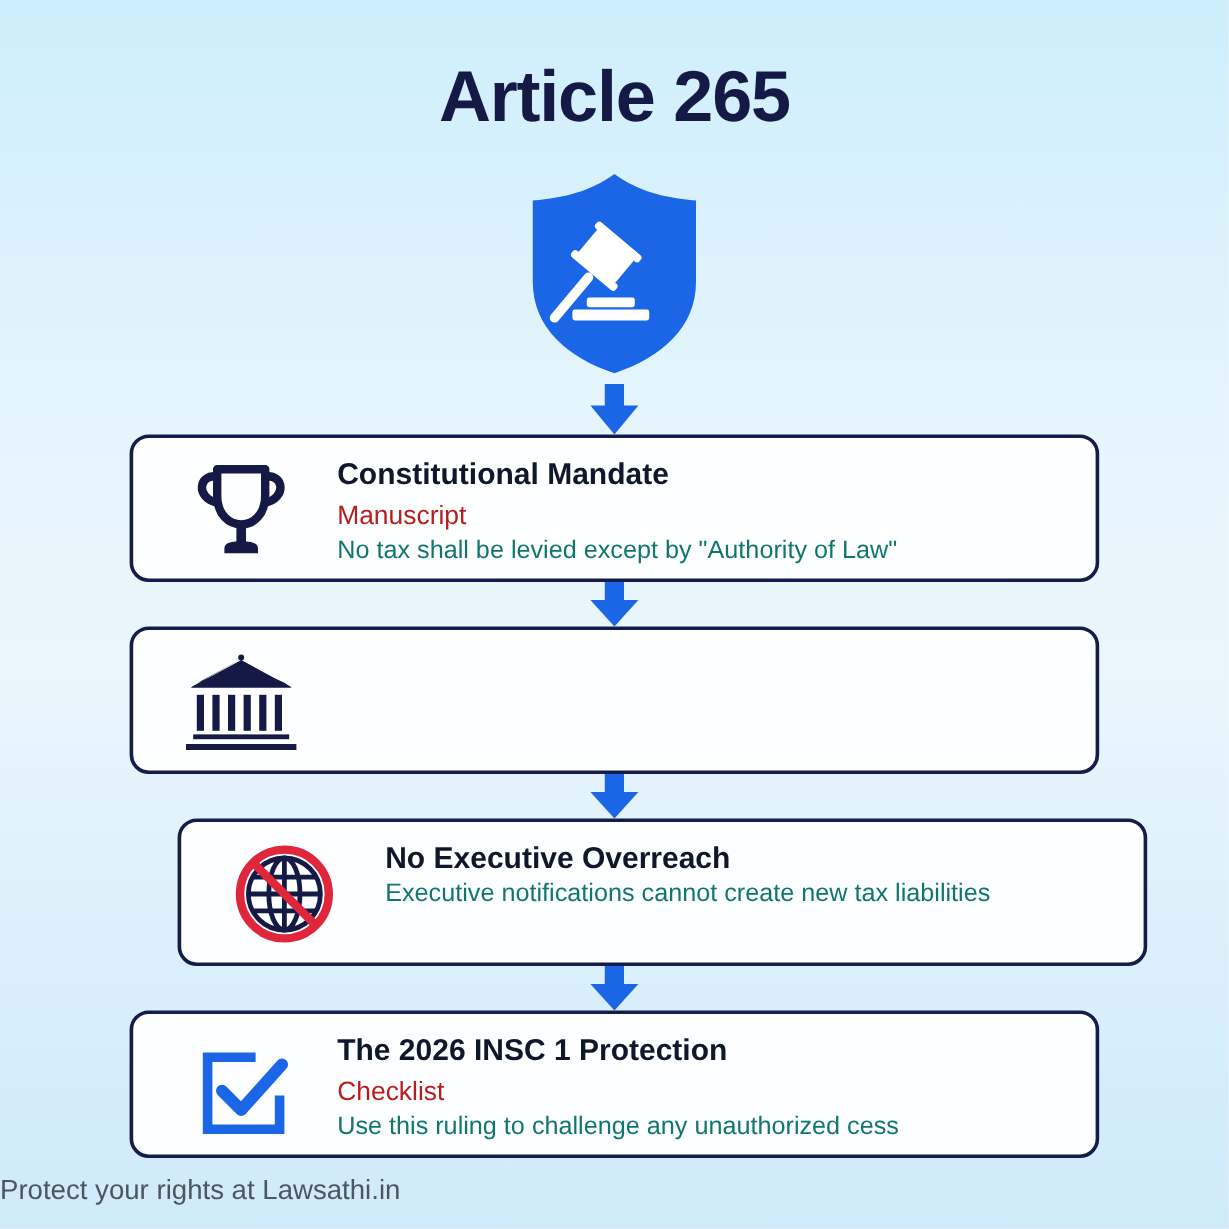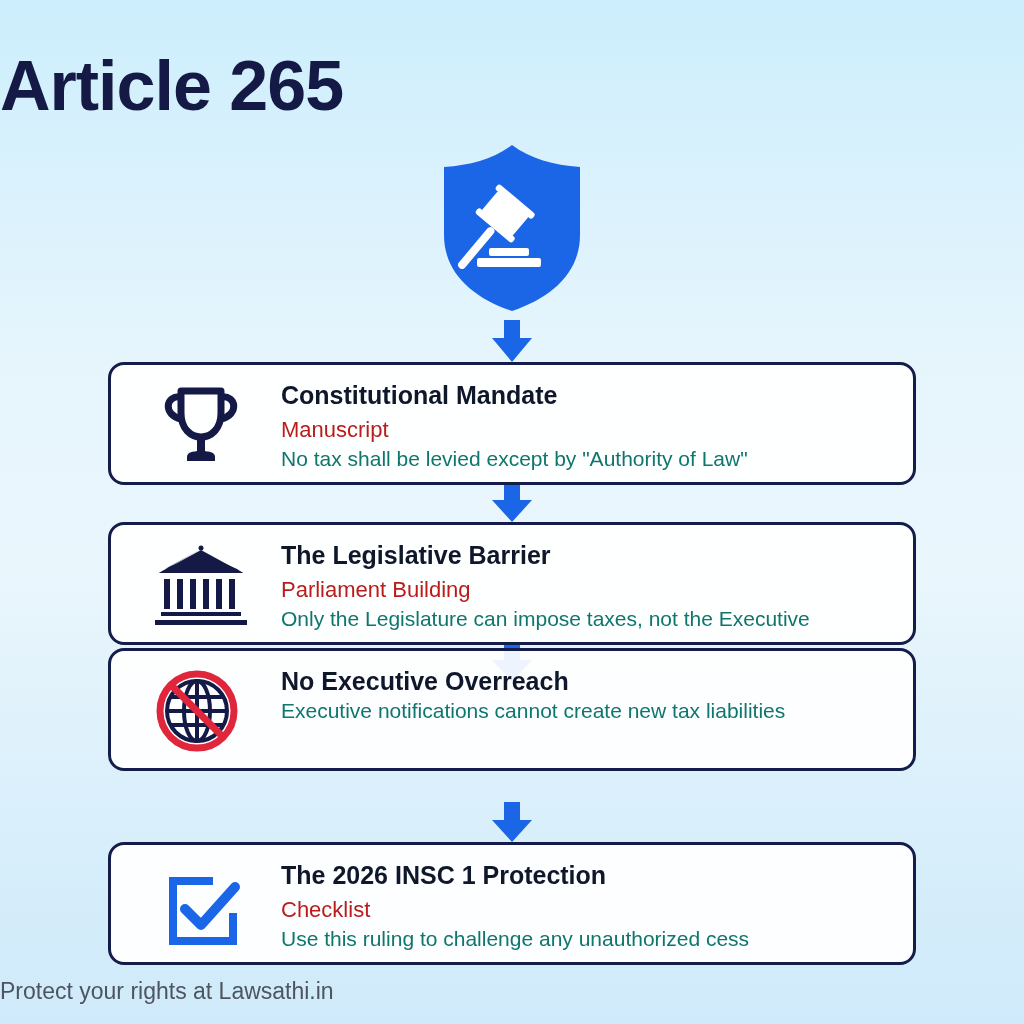--- a/index.html
+++ b/index.html
@@ -4,22 +4,22 @@
   <style>
     * { margin: 0; padding: 0; box-sizing: border-box; }
     html, body { width: 1024px; height: 1024px; overflow: hidden; }
     body {
       font-family: "Liberation Sans", "DejaVu Sans", sans-serif;
       background: linear-gradient(180deg, #cdeefc 0%, #e6f5fc 35%, #eaf6fc 55%, #d9effb 80%, #cfeafa 100%);
       position: relative;
       color: #141d4a;
     }
     .title {
-      position: absolute; left: 0; top: 46px; width: 1024px; 
-      font-size: 70px; font-weight: 700; color: #141a45; letter-spacing: -1px;
+      position: absolute; left: 0; top: 46px; width: 1024px; text-align: center;
+      font-size: 60px; font-weight: 700; color: #141a45; letter-spacing: -1px;
       font-family: "Liberation Sans", "DejaVu Sans", sans-serif;
     }
     .shield { position: absolute; left: 441px; top: 143px; width: 142px; height: 170px; }
     .arrow { position: absolute; width: 44px; height: 44px; }
     .box {
       position: absolute; left: 108px; width: 808px; height: 123px;
       background: rgba(255,255,255,0.93);
       border: 3px solid #141d4a; border-radius: 16px;
     }
     .box .icon { position: absolute; left: 40px; top: 18px; width: 100px; height: 84px; }
@@ -94,28 +94,23 @@
       <rect x="13" y="36" width="6" height="30"></rect>
       <rect x="26" y="36" width="6" height="30"></rect>
       <rect x="39" y="36" width="6" height="30"></rect>
       <rect x="52" y="36" width="6" height="30"></rect>
       <rect x="65" y="36" width="6" height="30"></rect>
       <rect x="78" y="36" width="6" height="30"></rect>
       <rect x="10" y="69" width="80" height="4"></rect>
       <rect x="4" y="77" width="92" height="5"></rect>
     </g>
   </svg>
-  <div class="text">
-    <div class="heading">The Legislative Barrier</div>
-    <div class="sub">Parliament Building</div>
-    <div class="desc">Only the Legislature can impose taxes, not the Executive</div>
-  </div>
 </div>
 
-<div class="box" style="top:648px;">
+<div class="box" style="top:682px;margin-left:40px;">
   <svg class="icon" viewBox="0 0 100 84">
     <g fill="none" stroke="#141a45" stroke-width="4">
       <circle cx="46" cy="42" r="30"></circle>
       <ellipse cx="46" cy="42" rx="13" ry="30"></ellipse>
       <line x1="46" y1="12" x2="46" y2="72"></line>
       <line x1="16" y1="42" x2="76" y2="42"></line>
       <path d="M20 28 H72"></path>
       <path d="M20 56 H72"></path>
     </g>
     <circle cx="46" cy="42" r="37" fill="none" stroke="#e0263a" stroke-width="7"></circle>

